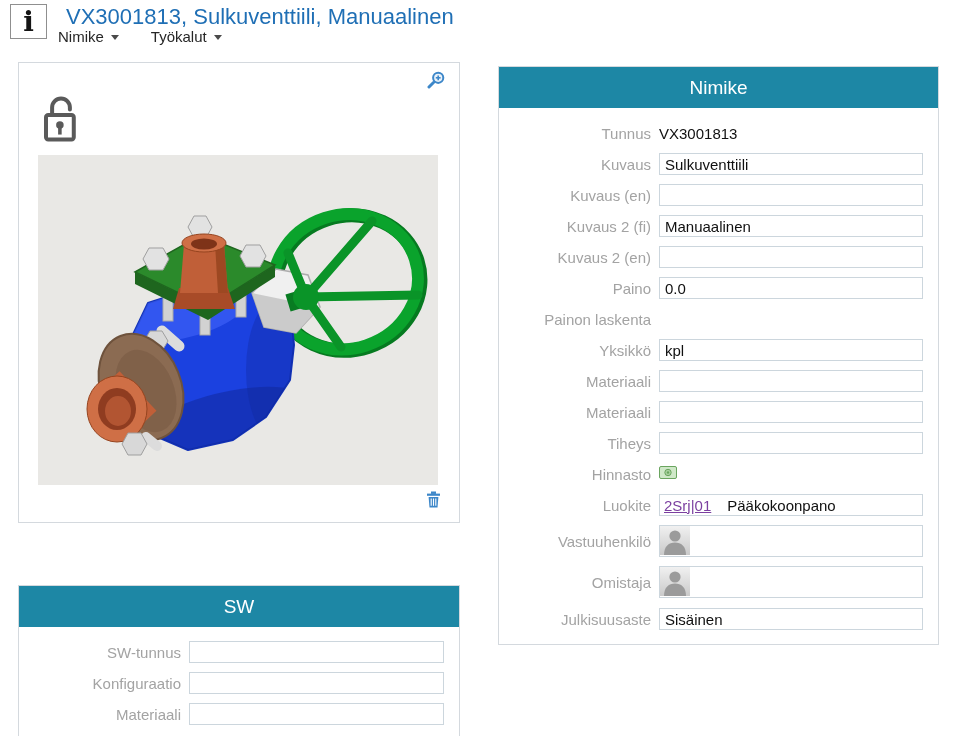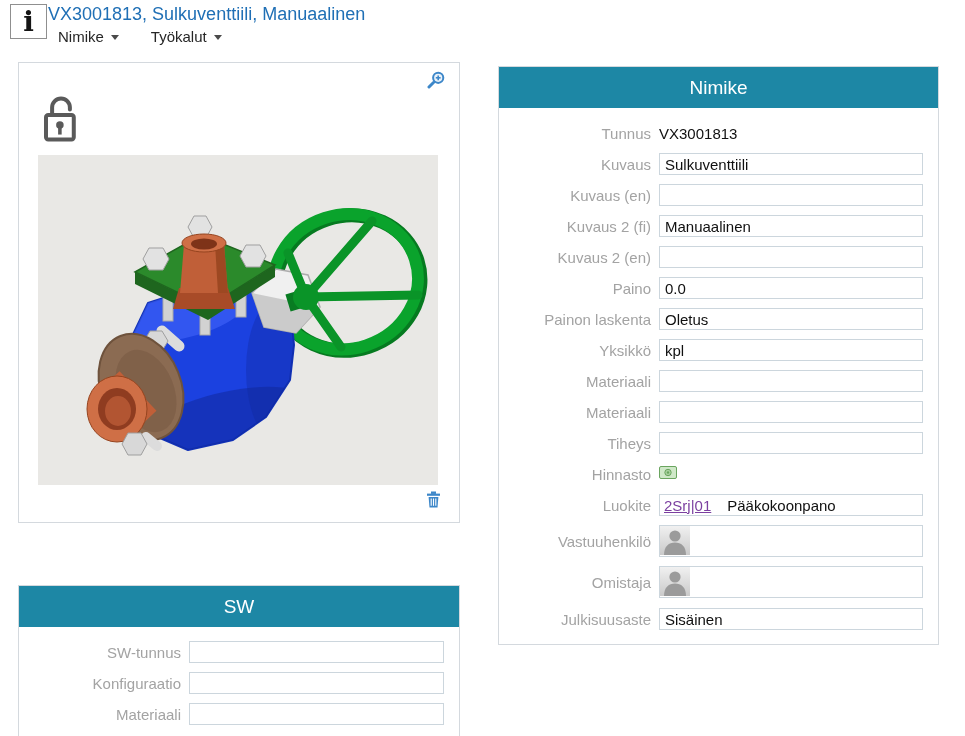--- a/index.html
+++ b/index.html
@@ -11,21 +11,21 @@
 
   
   .info-icon {
     position:absolute; left:10px; top:4px; width:37px; height:35px;
     border:1px solid #8f8f8f; background:#fff;
     display:flex; align-items:center; justify-content:center;
     font-family:"DejaVu Serif", serif; font-weight:bold; font-size:28px;
     color:#141414; line-height:1;
   }
   .page-title {
-    position:absolute; left:48px; top:4px; font-size:18px; color:#1f6fb5;
+    position:absolute; left:66px; top:4px; font-size:22px; color:#1f6fb5;
     white-space:nowrap;
   }
   .menubar { position:absolute; left:58px; top:28px; display:flex; gap:32px; }
   .menu {
     font-size:15px; color:#262626; display:flex; align-items:center; gap:7px;
     cursor:default;
   }
   .caret {
     width:0; height:0; border-left:4px solid transparent;
     border-right:4px solid transparent; border-top:5px solid #4a4a4a;
@@ -250,21 +250,20 @@
       <input class="finput" value="" style="">
     </div>
 
     <div class="row">
       <label class="flabel">Paino</label>
       <input class="finput" value="0.0" style="">
     </div>
 
     <div class="row">
       <label class="flabel">Painon laskenta</label>
-      <input class="finput" value="Oletus" style="">
     </div>
 
     <div class="row">
       <label class="flabel">Yksikkö</label>
       <input class="finput" value="kpl" style="">
     </div>
 
     <div class="row">
       <label class="flabel">Materiaali</label>
       <input class="finput" value="" style="">

